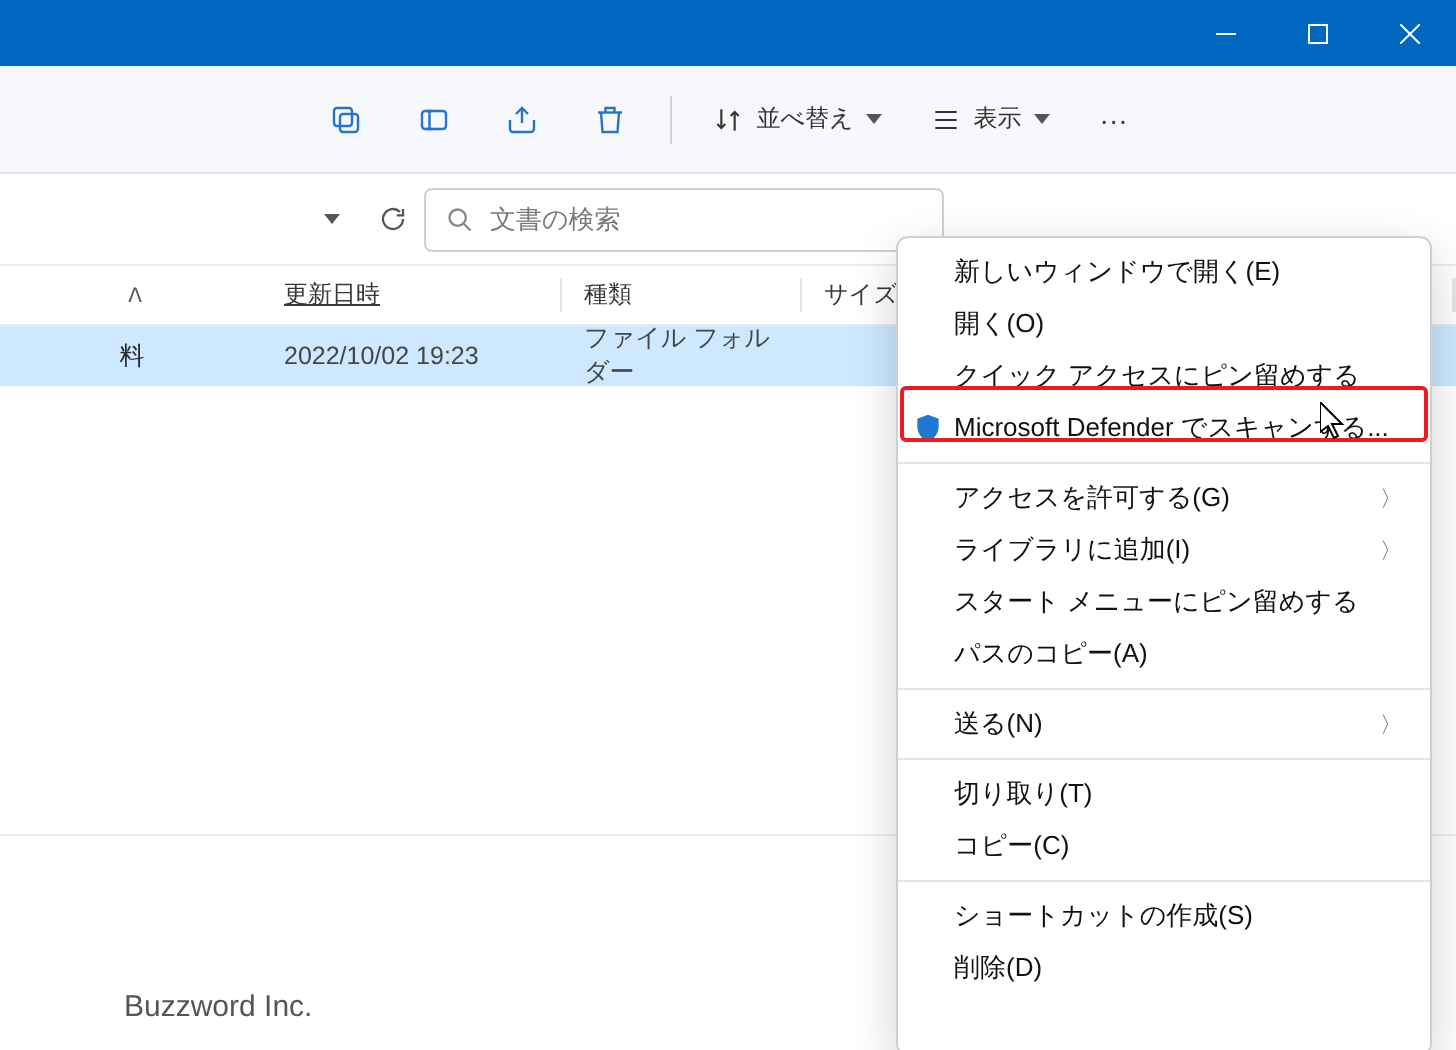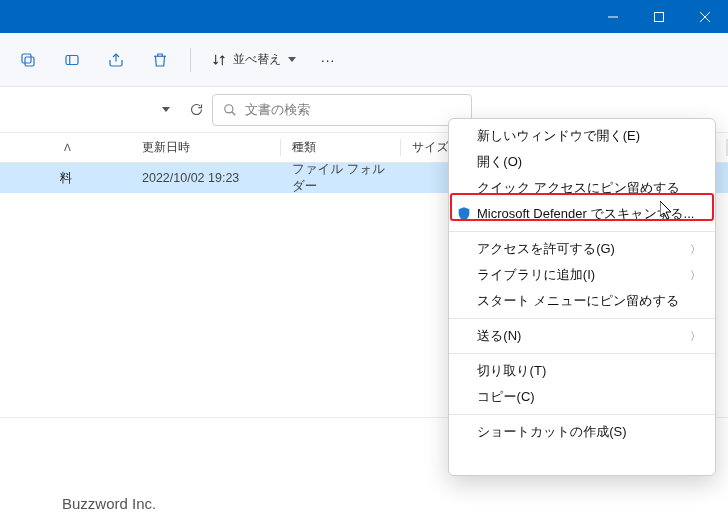--- a/index.html
+++ b/index.html
@@ -2,37 +2,37 @@
 <html><head>
 <meta charset="utf-8">
 <style>
   * { margin: 0; padding: 0; box-sizing: border-box; font-family: "Segoe UI", "Yu Gothic UI", sans-serif; }
   body { width: 728px; height: 525px; background: #fff; overflow: hidden; position: relative; }
 
   .titlebar { height: 33px; background: #0067c0; display: flex; justify-content: flex-end; align-items: stretch; }
   .win-btn { width: 46px; display: flex; align-items: center; justify-content: center; color: #fff; }
   .win-btn svg { display: block; }
 
-  .toolbar { height: 54px; background: #f7f8fb; border-bottom: 1px solid #e6e6e6; display: flex; align-items: center; padding: 0 8px; gap: 4px; }
+  .toolbar { height: 54px; background: #f7f8fb; border-bottom: 1px solid #e6e6e6; display: flex; align-items: center; padding: 0 8px; gap: 4px; justify-content: center; }
   .tb-btn { width: 40px; height: 36px; display: flex; align-items: center; justify-content: center; border-radius: 4px; color: #1a73c7; }
   .tb-sep { width: 1px; height: 24px; background: #d4d4d4; margin: 0 6px; }
   .tb-group { display: flex; align-items: center; gap: 6px; height: 36px; padding: 0 10px; border-radius: 4px; font-size: 12px; color: #333; }
   .tb-dots { width: 36px; display:flex; align-items:center; justify-content:center; font-size:14px; color:#333;}
 
   .addr-row { height: 46px; display: flex; align-items: center; padding: 0 10px 0 0; gap: 2px; border-bottom: 1px solid #ececec; }
   .addr-space { flex: 0 0 150px; }
   .addr-ctrl { width: 28px; height: 28px; display:flex; align-items:center; justify-content:center; color:#555; }
   .search-box { flex: 1; height: 32px; max-width: 260px; border: 1px solid #d0d0d0; border-radius: 4px; display:flex; align-items:center; gap:8px; padding:0 10px; font-size:13px; color:#7a7a7a; }
 
   .headers { height: 30px; display:flex; align-items:center; font-size:12px; color:#383838; border-bottom:1px solid #e8e8e8; position:relative;}
   .hcol { padding: 0 10px; display:flex; align-items:center; height:100%; border-right:1px solid rgba(0,0,0,0); }
   .hcol + .hcol { position:relative; }
   .hcol::after { content:""; position:absolute; right:0; top:6px; bottom:6px; width:1px; background:#e6e6e6; }
   .hcol.name-col { width: 132px; justify-content:center;}
-  .hcol.date-col { width: 150px; }
+  .hcol.date-col { width: 150px; text-decoration: underline; }
   .hcol.type-col { width: 120px; }
   .hcol.size-col { flex:1; }
   .sort-caret { font-size:10px; color:#555; margin-left:4px;}
 
   .row { height: 30px; display:flex; align-items:center; font-size:12.5px; background:#cde8ff; }
   .rcol { padding:0 10px; height:100%; display:flex; align-items:center; color:#2b2b2b; }
   .rcol.name-col { width:132px; justify-content:center; }
   .rcol.date-col { width:150px; color:#454545; }
   .rcol.type-col { width:120px; color:#454545; }
   .rcol.size-col { flex:1; }
@@ -106,20 +106,27 @@
   <div class="tb-group">
     <svg width="16" height="16" viewBox="0 0 24 24" fill="none" stroke="#333" stroke-width="1.6">
         <path d="M7 4 V18"></path>
         <path d="M4 15 L7 18 L10 15"></path>
         <path d="M17 20 V6"></path>
         <path d="M14 9 L17 6 L20 9"></path>
       </svg>
     <span>並べ替え</span>
     <span class="chev down"></span>
   </div>
+  <div class="tb-group">
+    <svg width="16" height="16" viewBox="0 0 24 24" fill="none" stroke="#333" stroke-width="1.6">
+        <path d="M4 6 H20 M4 12 H20 M4 18 H20"></path>
+      </svg>
+    <span>表示</span>
+    <span class="chev down"></span>
+  </div>
   <div class="tb-dots">···</div>
 </div>
 
 <div class="addr-row">
   <div class="addr-space"></div>
   <div class="addr-ctrl">
       <span class="chev down"></span>
     </div>
   <div class="addr-ctrl">
     <svg width="15" height="15" viewBox="0 0 24 24" fill="none" stroke="#555" stroke-width="1.8">
@@ -195,35 +202,41 @@
       <span>アクセスを許可する(G)</span>
       <span class="arrow">〉</span>
     </div>
   <div class="ctx-item">
       <span>ライブラリに追加(I)</span>
       <span class="arrow">〉</span>
     </div>
   <div class="ctx-item">
       <span>スタート メニューにピン留めする</span>
     </div>
+  <div class="ctx-item">
+      <span>パスのコピー(A)</span>
+    </div>
   <div class="ctx-sep"></div>
   <div class="ctx-item">
       <span>送る(N)</span>
       <span class="arrow">〉</span>
     </div>
   <div class="ctx-sep"></div>
   <div class="ctx-item">
       <span>切り取り(T)</span>
     </div>
   <div class="ctx-item">
       <span>コピー(C)</span>
     </div>
   <div class="ctx-sep"></div>
   <div class="ctx-item">
       <span>ショートカットの作成(S)</span>
+    </div>
+  <div class="ctx-item">
+      <span>削除(D)</span>
     </div>
   <div class="ctx-item"></div>
 
 </div>
 
 <div class="ctx-highlight"></div>
 
 <svg class="cursor" width="16" height="20" viewBox="0 0 16 20">
   <path d="M0 0 L0 15 L4 12 L7 18 L9 17 L6 11 L11 11 Z" fill="#fff" stroke="#000" stroke-width="1"></path>
 </svg>

